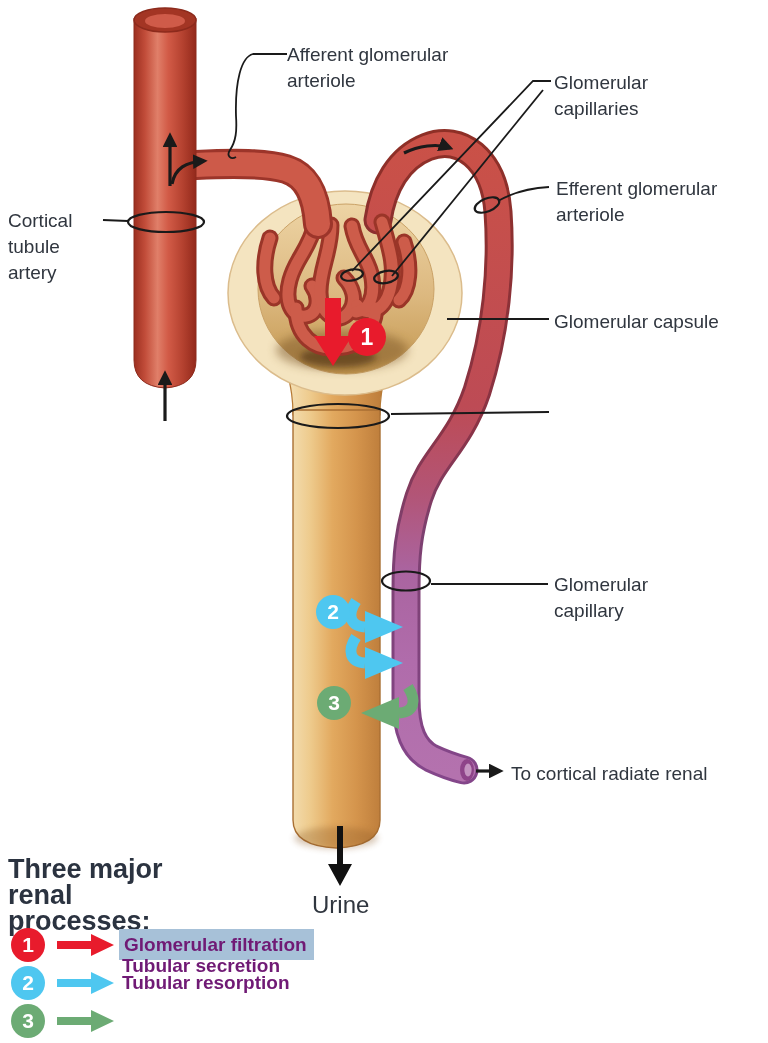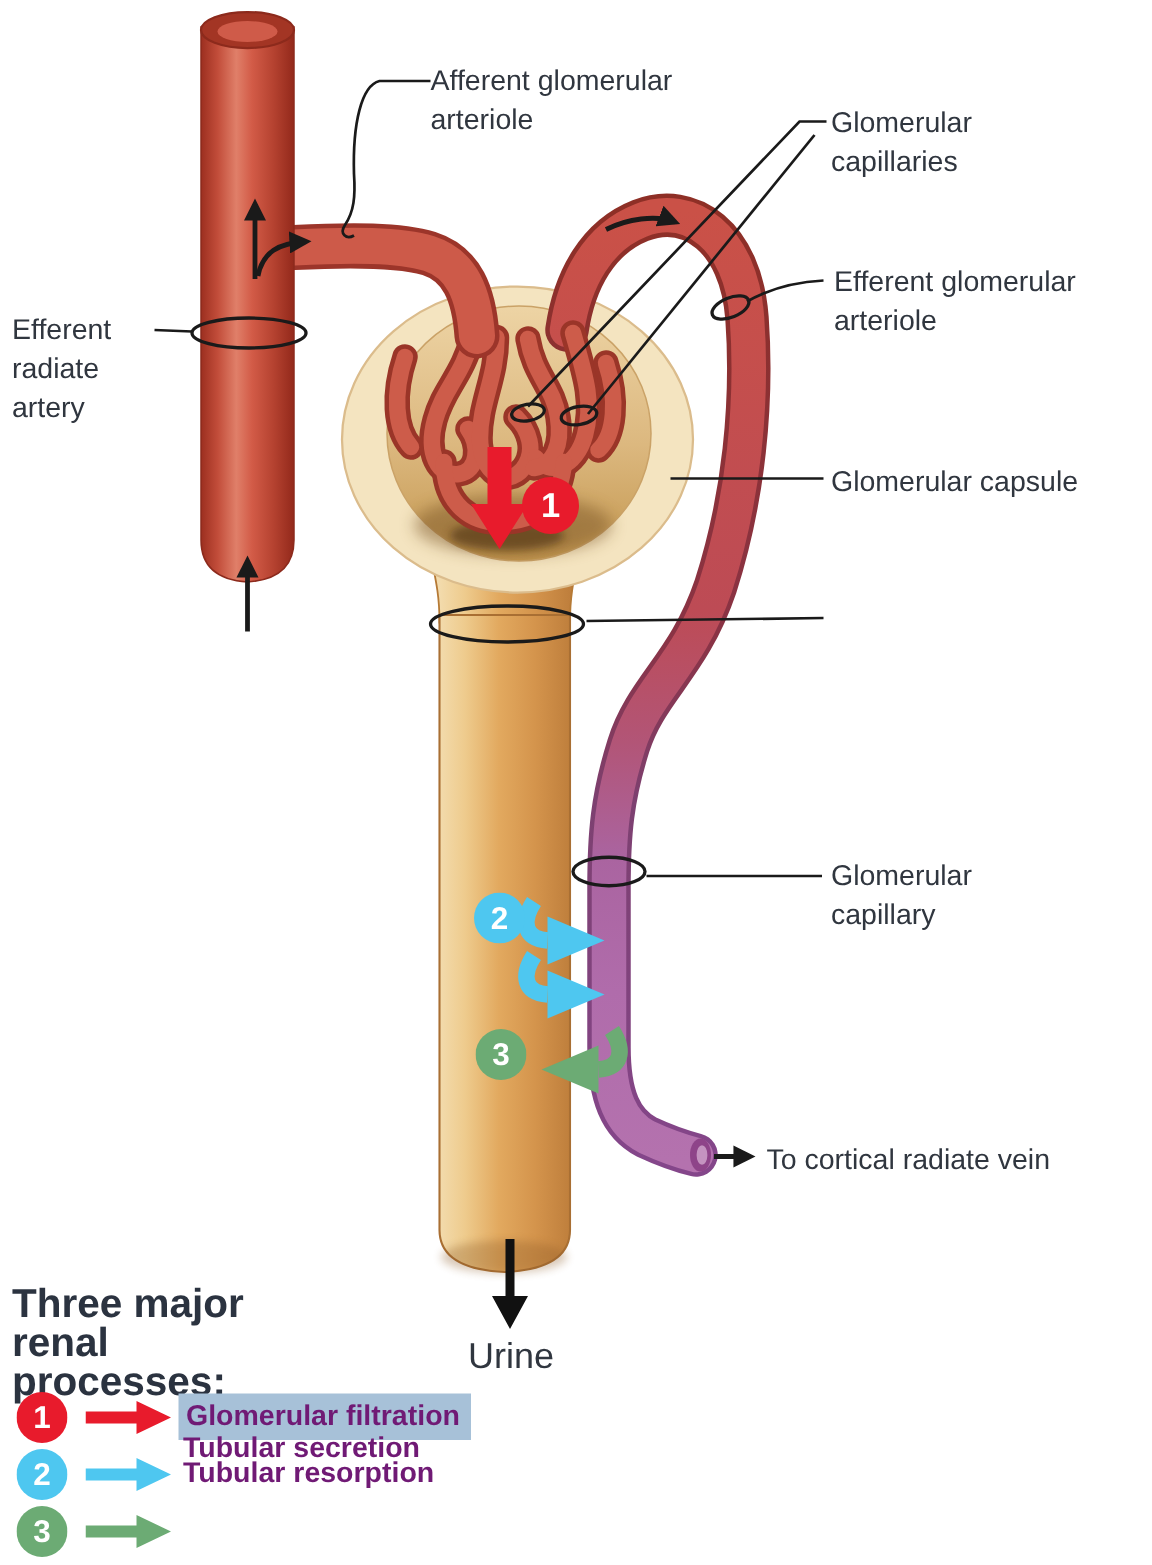--- a/index.html
+++ b/index.html
@@ -188,28 +188,28 @@
       <text x="17" y="24" text-anchor="middle" font-size="21" font-weight="bold" fill="#ffffff">3</text>
     </svg>
   </div>
 
   <div class="lbl" style="left:287px;top:42px;width:200px">Afferent glomerular arteriole</div>
 
   <div class="lbl" style="left:554px;top:70px;width:135px">Glomerular capillaries</div>
 
   <div class="lbl" style="left:556px;top:176px;width:195px">Efferent glomerular arteriole</div>
 
-  <div class="lbl" style="left:8px;top:208px;width:92px">Efferent radiate artery</div>
+  <div class="lbl" style="left:8px;top:208px;width:92px">Cortical tubule artery</div>
 
   <div class="lbl nowrap" style="left:554px;top:309px">Glomerular capsule</div>
 
 
   <div class="lbl" style="left:554px;top:572px;width:112px">Glomerular capillary</div>
 
-  <div class="lbl nowrap" style="left:511px;top:761px">To cortical radiate vein</div>
+  <div class="lbl nowrap" style="left:511px;top:761px">To cortical radiate renal</div>
 
   <div class="lbl nowrap" style="left:312px;top:892px;font-size:24px">Urine</div>
 
   <div class="legend-heading" style="left:8px;top:856px;width:178px">Three major renal processes:</div>
 
   <div class="badge" style="left:11px;top:928px">
     <svg width="34" height="34">
       <circle cx="17" cy="17" r="17" fill="#e81b2c"></circle>
       <text x="17" y="24" text-anchor="middle" font-size="21" font-weight="bold" fill="#ffffff">1</text>
     </svg>

